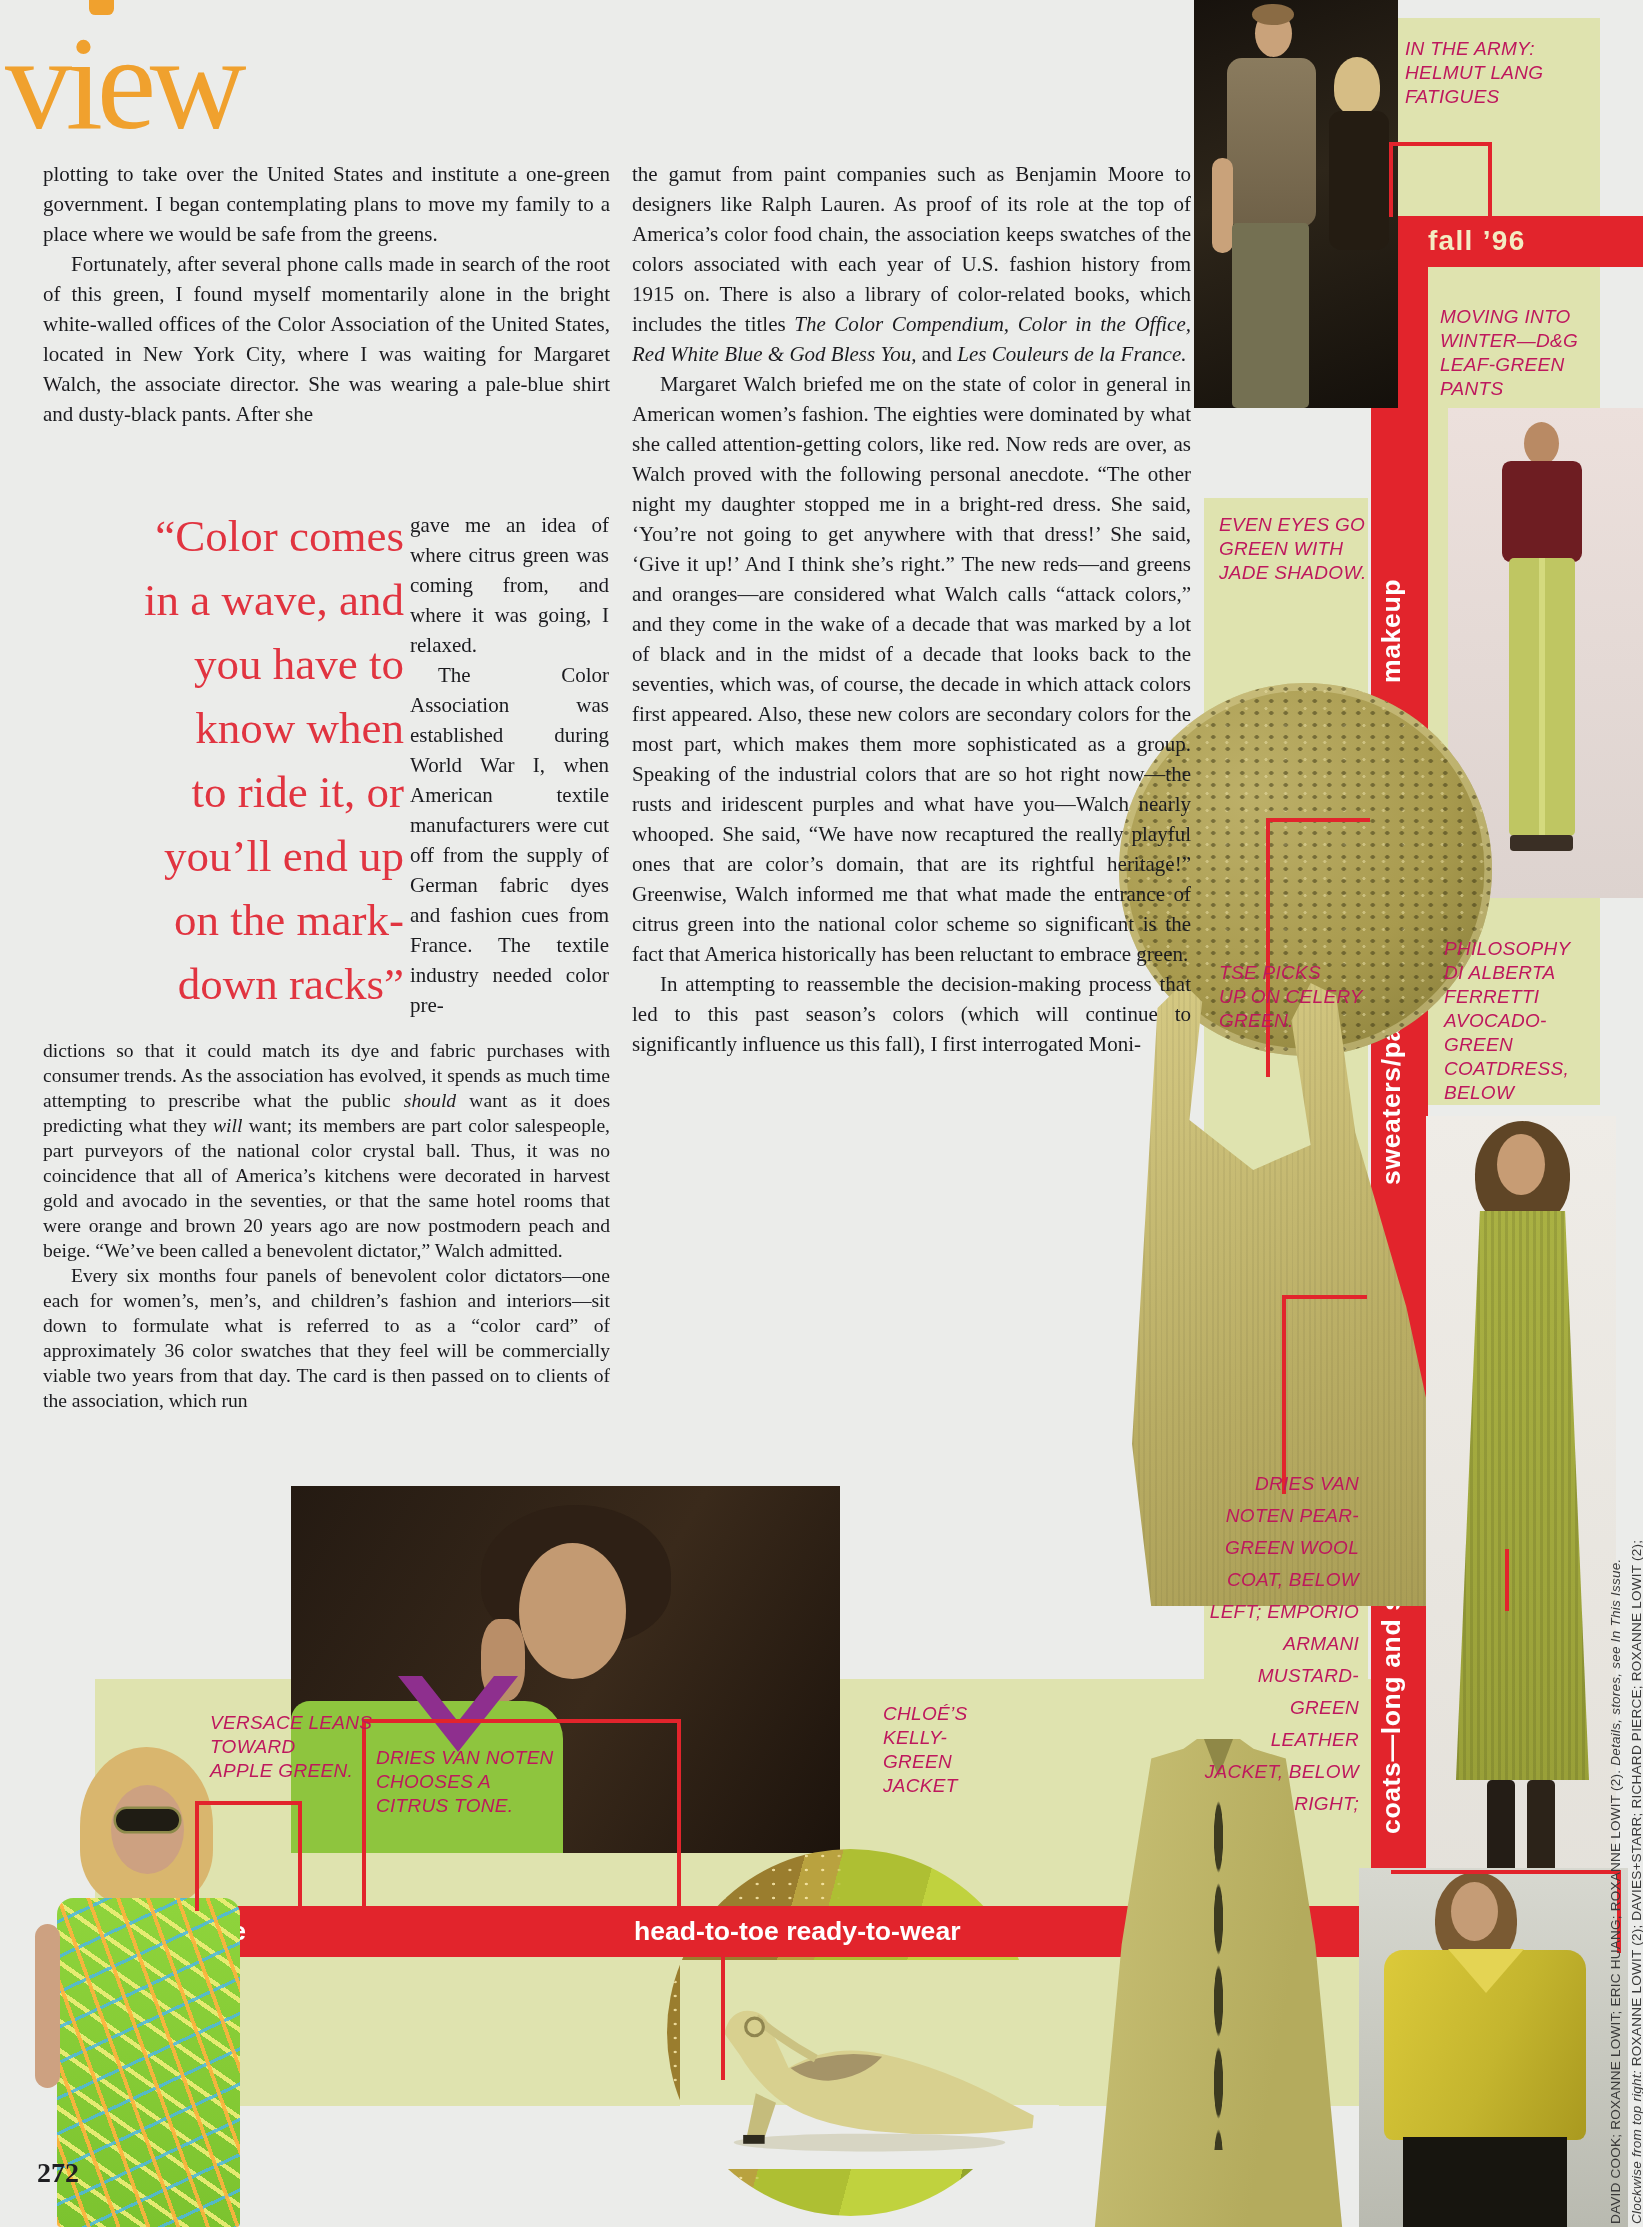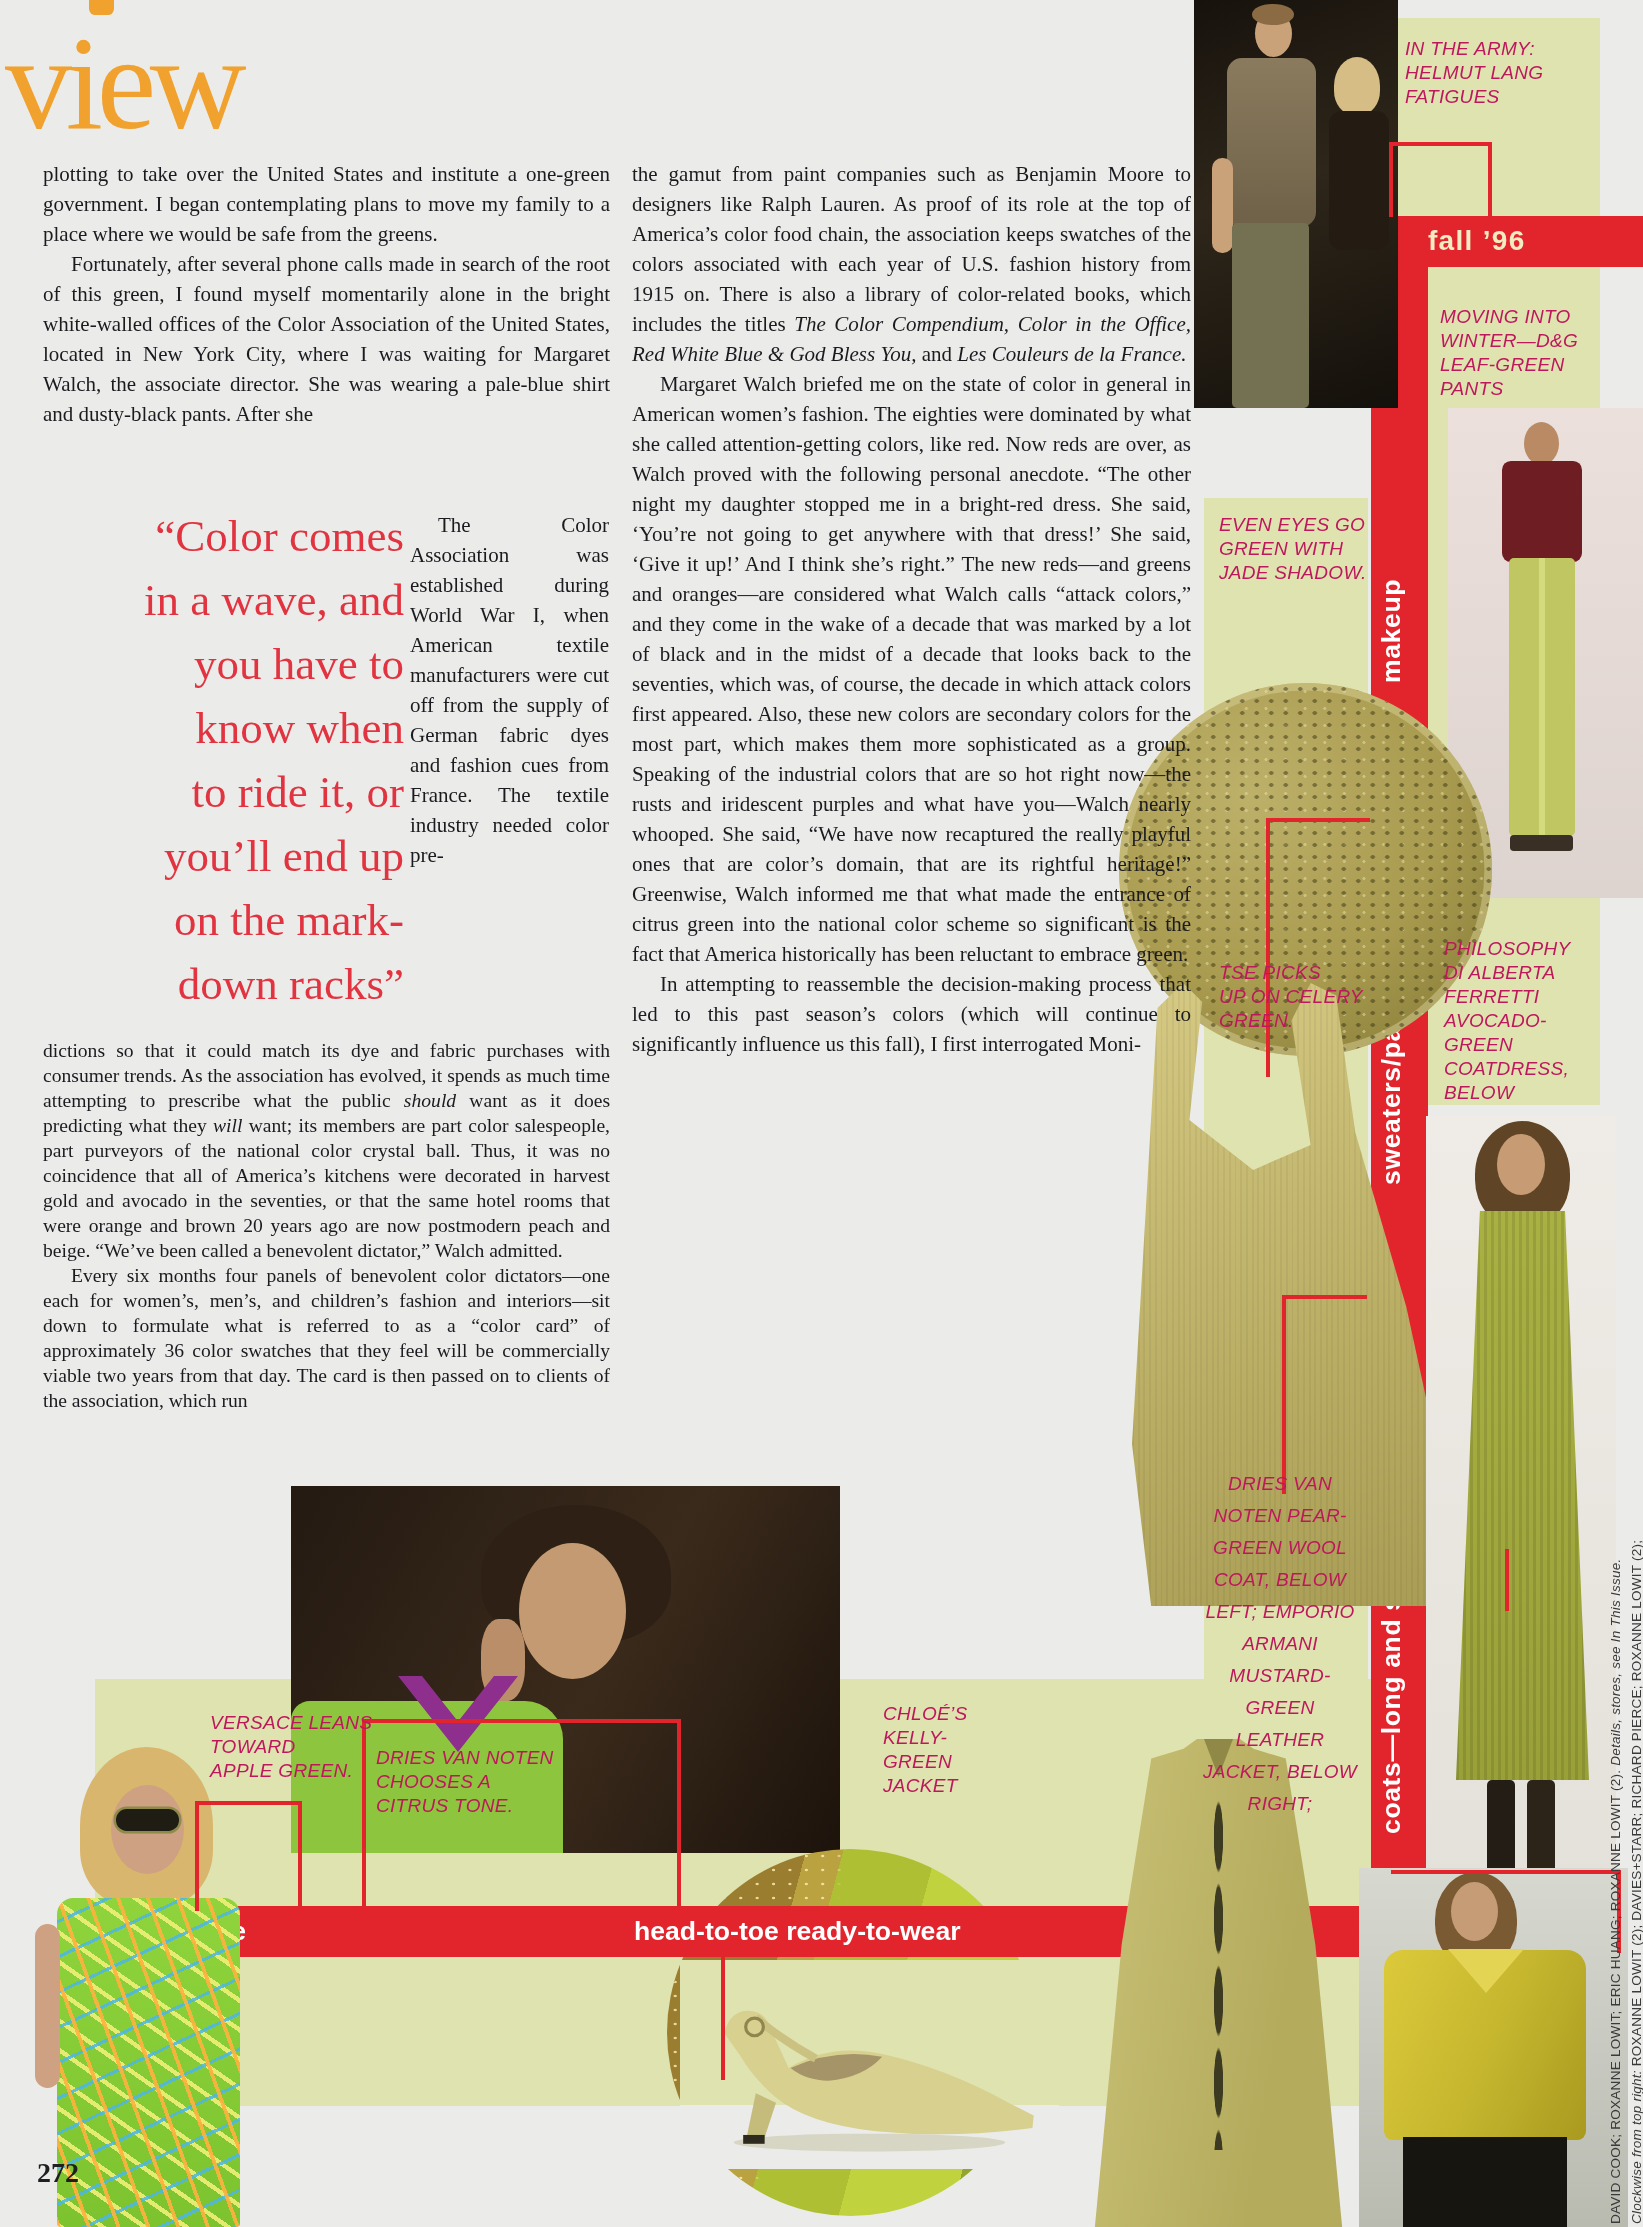--- a/index.html
+++ b/index.html
@@ -207,21 +207,21 @@
   <div class="caption" style="left:1219px;top:961px;width:158px;">TSE PICKS
 UP ON CELERY
 GREEN.</div>
   <div class="caption" style="left:1444px;top:937px;width:158px;">PHILOSOPHY
 DI ALBERTA
 FERRETTI
 AVOCADO-
 GREEN
 COATDRESS,
 BELOW</div>
-  <div class="caption caption-loose caption-right" style="left:1201px;top:1468px;width:158px;text-align:center;">DRIES VAN
+  <div class="caption caption-loose caption-right" style="left:1201px;top:1468px;width:158px;">DRIES VAN
 NOTEN PEAR-
 GREEN WOOL
 COAT, BELOW
 LEFT; EMPORIO
 ARMANI
 MUSTARD-
 GREEN LEATHER
 JACKET, BELOW
 RIGHT;</div>
   <div class="caption" style="left:883px;top:1702px;width:139px;">CHLOÉ’S
@@ -246,20 +246,21 @@
   <div class="pull-quote">“Color comes
 in a wave, and
 you have to
 know when
 to ride it, or
 you’ll end up
 on the mark-
 down racks”</div>
 
   <div class="body-text" style="left:410px;top:510px;width:199px;">
+    <p>gave me an idea of where citrus green was coming from, and where it was going, I relaxed.</p>
     <p class="indent">The Color Association was established during World War I, when American textile manufacturers were cut off from the supply of German fabric dyes and fashion cues from France. The textile industry needed color pre-</p>
   </div>
 
   <div class="body-text tight" style="left:43px;top:1038px;width:567px;height:443px;overflow:hidden;">
     <p><span>dictions so that it could match its dye and fabric purchases with consumer trends. As the association has evolved, it spends as much time attempting to prescribe what the public </span><span class="serif-italic">should</span><span> want as it does predicting what they </span><span class="serif-italic">will</span><span> want; its members are part color salespeople,  part purveyors of the national color crystal ball. Thus, it was no coincidence that all of America’s kitchens were decorated in harvest gold and avocado in the seventies, or that the same hotel rooms that were orange and brown 20 years ago are now postmodern peach and beige. “We’ve been called a benevolent dictator,” Walch admitted.</span></p>
     <p class="indent">Every six months four panels of benevolent color dictators—one each for women’s, men’s, and children’s fashion and interiors—sit down to formulate what is referred to as a “color card” of approximately 36 color swatches that they feel will be commercially viable two years from that day. The card is then passed on to clients of the association, which run</p>
   </div>
 
   <div class="body-text" style="left:632px;top:159px;width:559px;max-height:1315px;overflow:hidden;">
     <p><span>the gamut from paint companies such as Benjamin Moore to designers like Ralph Lauren. As proof of its role at the top of America’s color food chain, the association keeps swatches of the colors associated with each year of U.S. fashion history from 1915 on. There is also a library of color-related books, which includes the titles </span><span class="serif-italic">The Color Compendium, Color in the Office, Red White Blue &amp; God Bless You,</span><span> and </span><span class="serif-italic">Les Couleurs de la France.</span></p>

